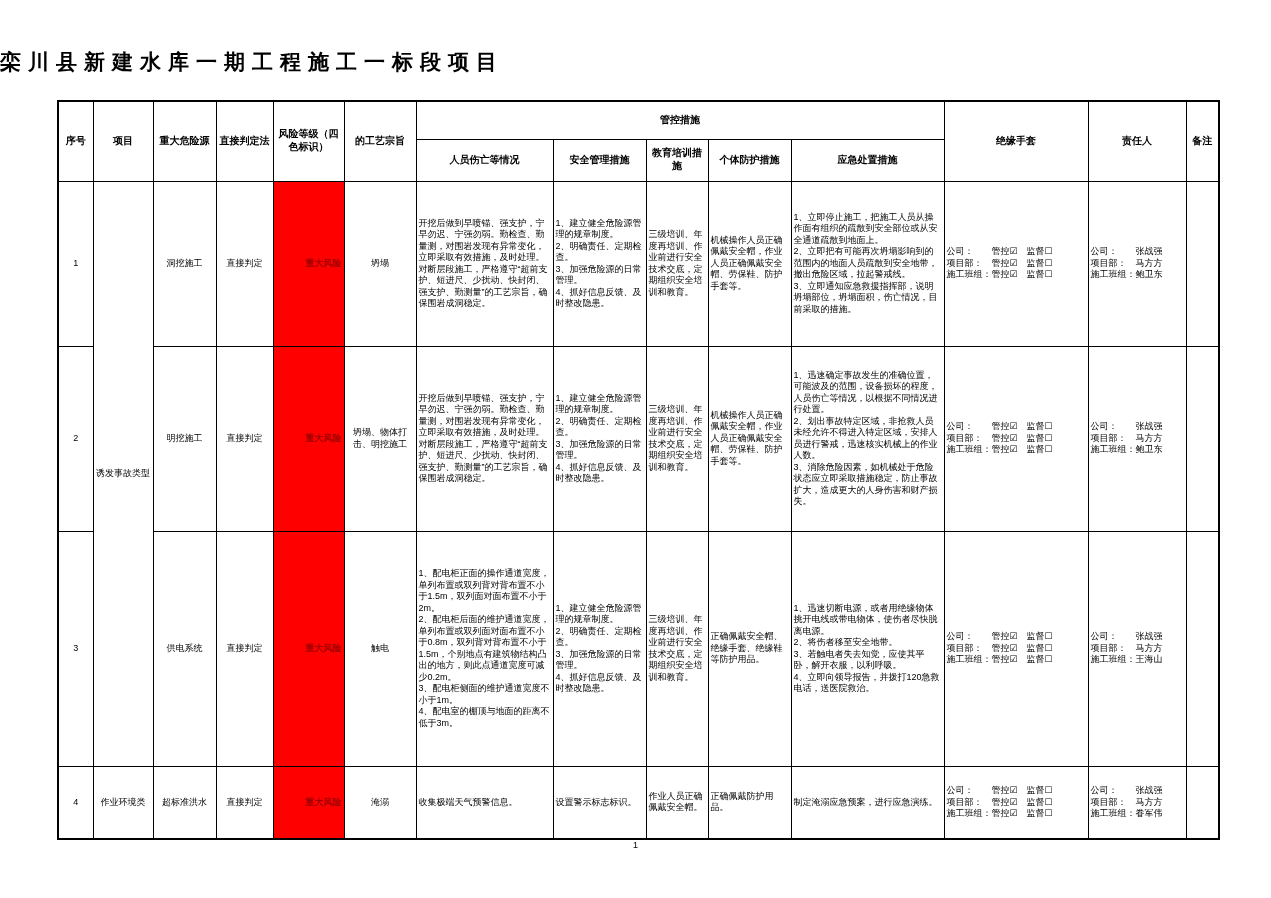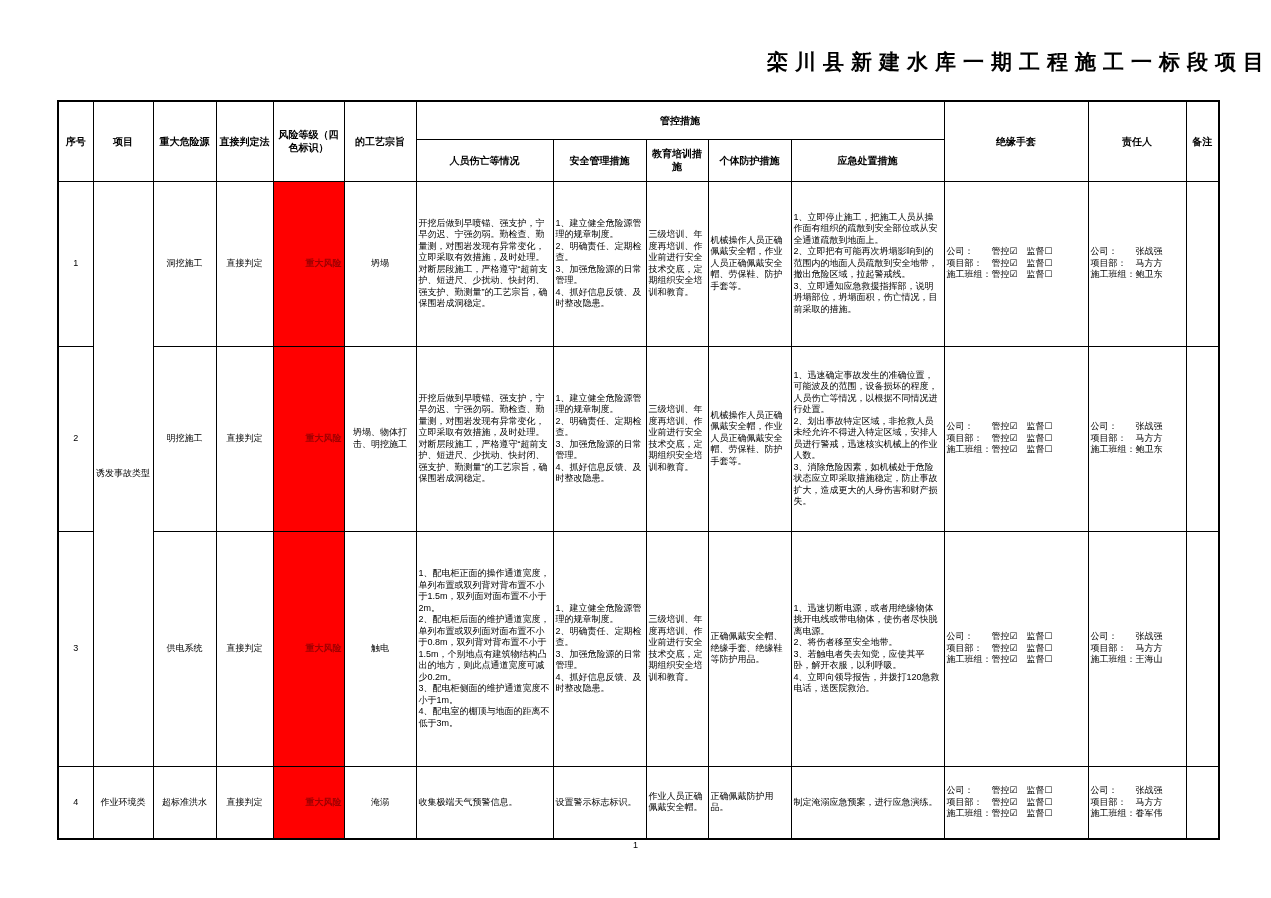--- a/index.html
+++ b/index.html
@@ -1,30 +1,30 @@
 <!DOCTYPE html>
 <html><head>
 <meta charset="utf-8">
 <style>
   html,body{margin:0;padding:0;background:#ffffff;width:1271px;height:898px;overflow:hidden;}
   body{font-family:"Liberation Sans",sans-serif;color:#000;position:relative;}
   .page-title{
-    position:absolute;top:48px;left:0;right:0;text-align:right;
+    position:absolute;top:48px;left:0;right:0;text-align:left;
     font-family:"Liberation Serif",serif;font-weight:bold;font-size:21px;letter-spacing:7px;
   }
   table.risk-table{
     position:absolute;left:57px;top:100px;width:1161px;
     table-layout:fixed;border-collapse:collapse;border:2px solid #000;
     font-size:9px;line-height:11.5px;
   }
   .risk-table th,.risk-table td{
     border:1px solid #000;padding:1px 2px;vertical-align:middle;
     overflow:hidden;word-break:break-all;white-space:pre-line;
   }
-  .risk-table th{font-weight:bold;text-align:center;font-size:10px;line-height:13px;}
+  .risk-table th{font-weight:bold;text-align:center;font-size:10px;line-height:13px;font-family:Liberation Mono, monospace;}
   td.c{text-align:center;}
   td.l{text-align:left;}
   tr.h1{height:38px;}
   tr.h2{height:42px;}
   tr.r1{height:165px;}
   tr.r2{height:185px;}
   tr.r3{height:235px;}
   tr.r4{height:73px;}
   td.riskcell{font-weight:bold;text-align:center;padding-left:32px;}
   .page-num{position:absolute;top:840px;left:0;right:0;text-align:center;font-size:9px;}

